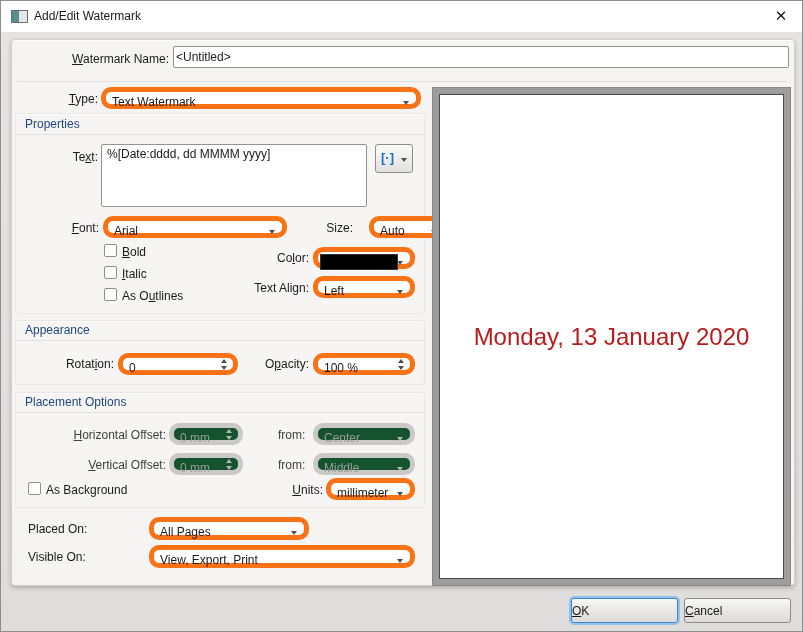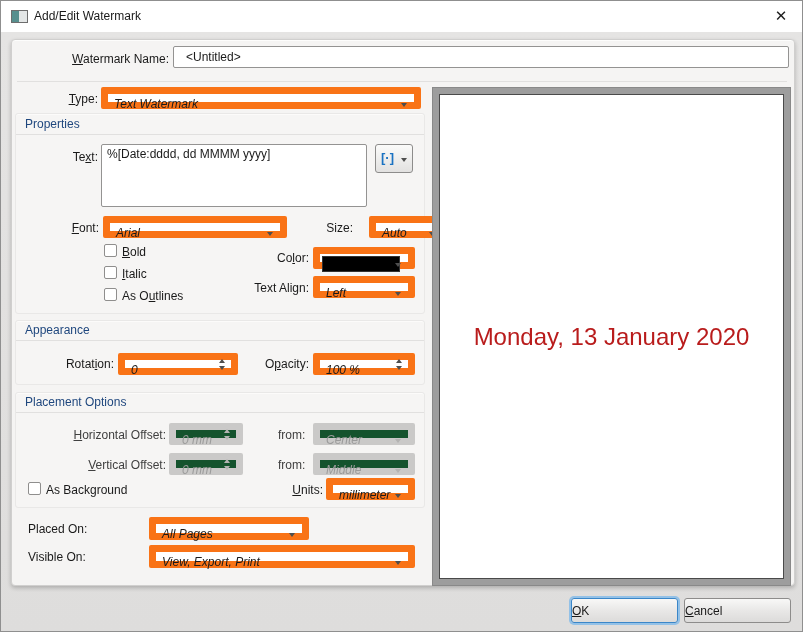--- a/index.html
+++ b/index.html
@@ -25,33 +25,33 @@
     border-radius:3px;box-shadow:inset 0 1px 0 #fcfbfa;}
   .group-header{position:absolute;color:#1f477e;white-space:nowrap;}
   .hr{position:absolute;height:1px;background:#e1e0df;}
   
   .lbl{position:absolute;white-space:nowrap;line-height:15px;}
   .lbl.r{text-align:right;}
   .lbl.dis{color:#404040;}
   u{text-underline-offset:1px;}
   
   .field,.combo,.spin{position:absolute;box-sizing:border-box;height:22px;background:#fff;
-    border:7px solid #f97316;border-radius:2px;font-style:italic;}
+    border:5px solid #f97316;border-radius:10px;}
   .combo-text{position:absolute;left:6px;top:3px;white-space:nowrap;}
   .arr{position:absolute;right:7px;top:9px;width:0;height:0;
     border-left:3.5px solid transparent;border-right:3.5px solid transparent;border-top:4px solid #4e4e4e;}
   .spin-btns{position:absolute;right:6px;top:0;bottom:0;display:flex;flex-direction:column;
     justify-content:center;gap:3px;}
   .up{width:0;height:0;border-left:3.5px solid transparent;border-right:3.5px solid transparent;border-bottom:4px solid #4e4e4e;}
   .dn{width:0;height:0;border-left:3.5px solid transparent;border-right:3.5px solid transparent;border-top:4px solid #4e4e4e;}
   .disabled{background:#14532d;border-color:#cac9c8;color:#9b9b9b;}
   .disabled .arr,.disabled .dn{border-top-color:#b4b3b2;}
   .disabled .up{border-bottom-color:#b4b3b2;}
   input.textbox{position:absolute;box-sizing:border-box;height:22px;border:1px solid #949392;border-radius:2px;
-    background:#fff;font:inherit;color:inherit;padding:2px 12px;}
+    background:#fff;font:inherit;color:inherit;padding:2px 2px;}
   textarea.txt{position:absolute;box-sizing:border-box;border:1px solid #949392;border-radius:2px;
     background:#fff;font:inherit;color:inherit;padding:2px 5px;resize:none;overflow:hidden;}
   .cb{position:absolute;width:13px;height:13px;box-sizing:border-box;background:#fff;
     border:1px solid #8f8e8d;border-radius:2px;}
   .swatch{position:absolute;left:2px;top:2px;width:78px;height:16px;border:1px solid #333;box-sizing:border-box;}
   
   .macro{position:absolute;box-sizing:border-box;border:1px solid #8d8c8b;border-radius:3px;
     background:linear-gradient(#fbfbfa,#eoeoeo 50%,#e2e1e0);padding:0;cursor:default;}
   .macro{background:linear-gradient(#fbfbfa,#e2e1e0);}
   .macro-glyph{position:absolute;left:5px;top:5px;color:#1a72c2;font-weight:bold;font-size:13px;line-height:16px;}

